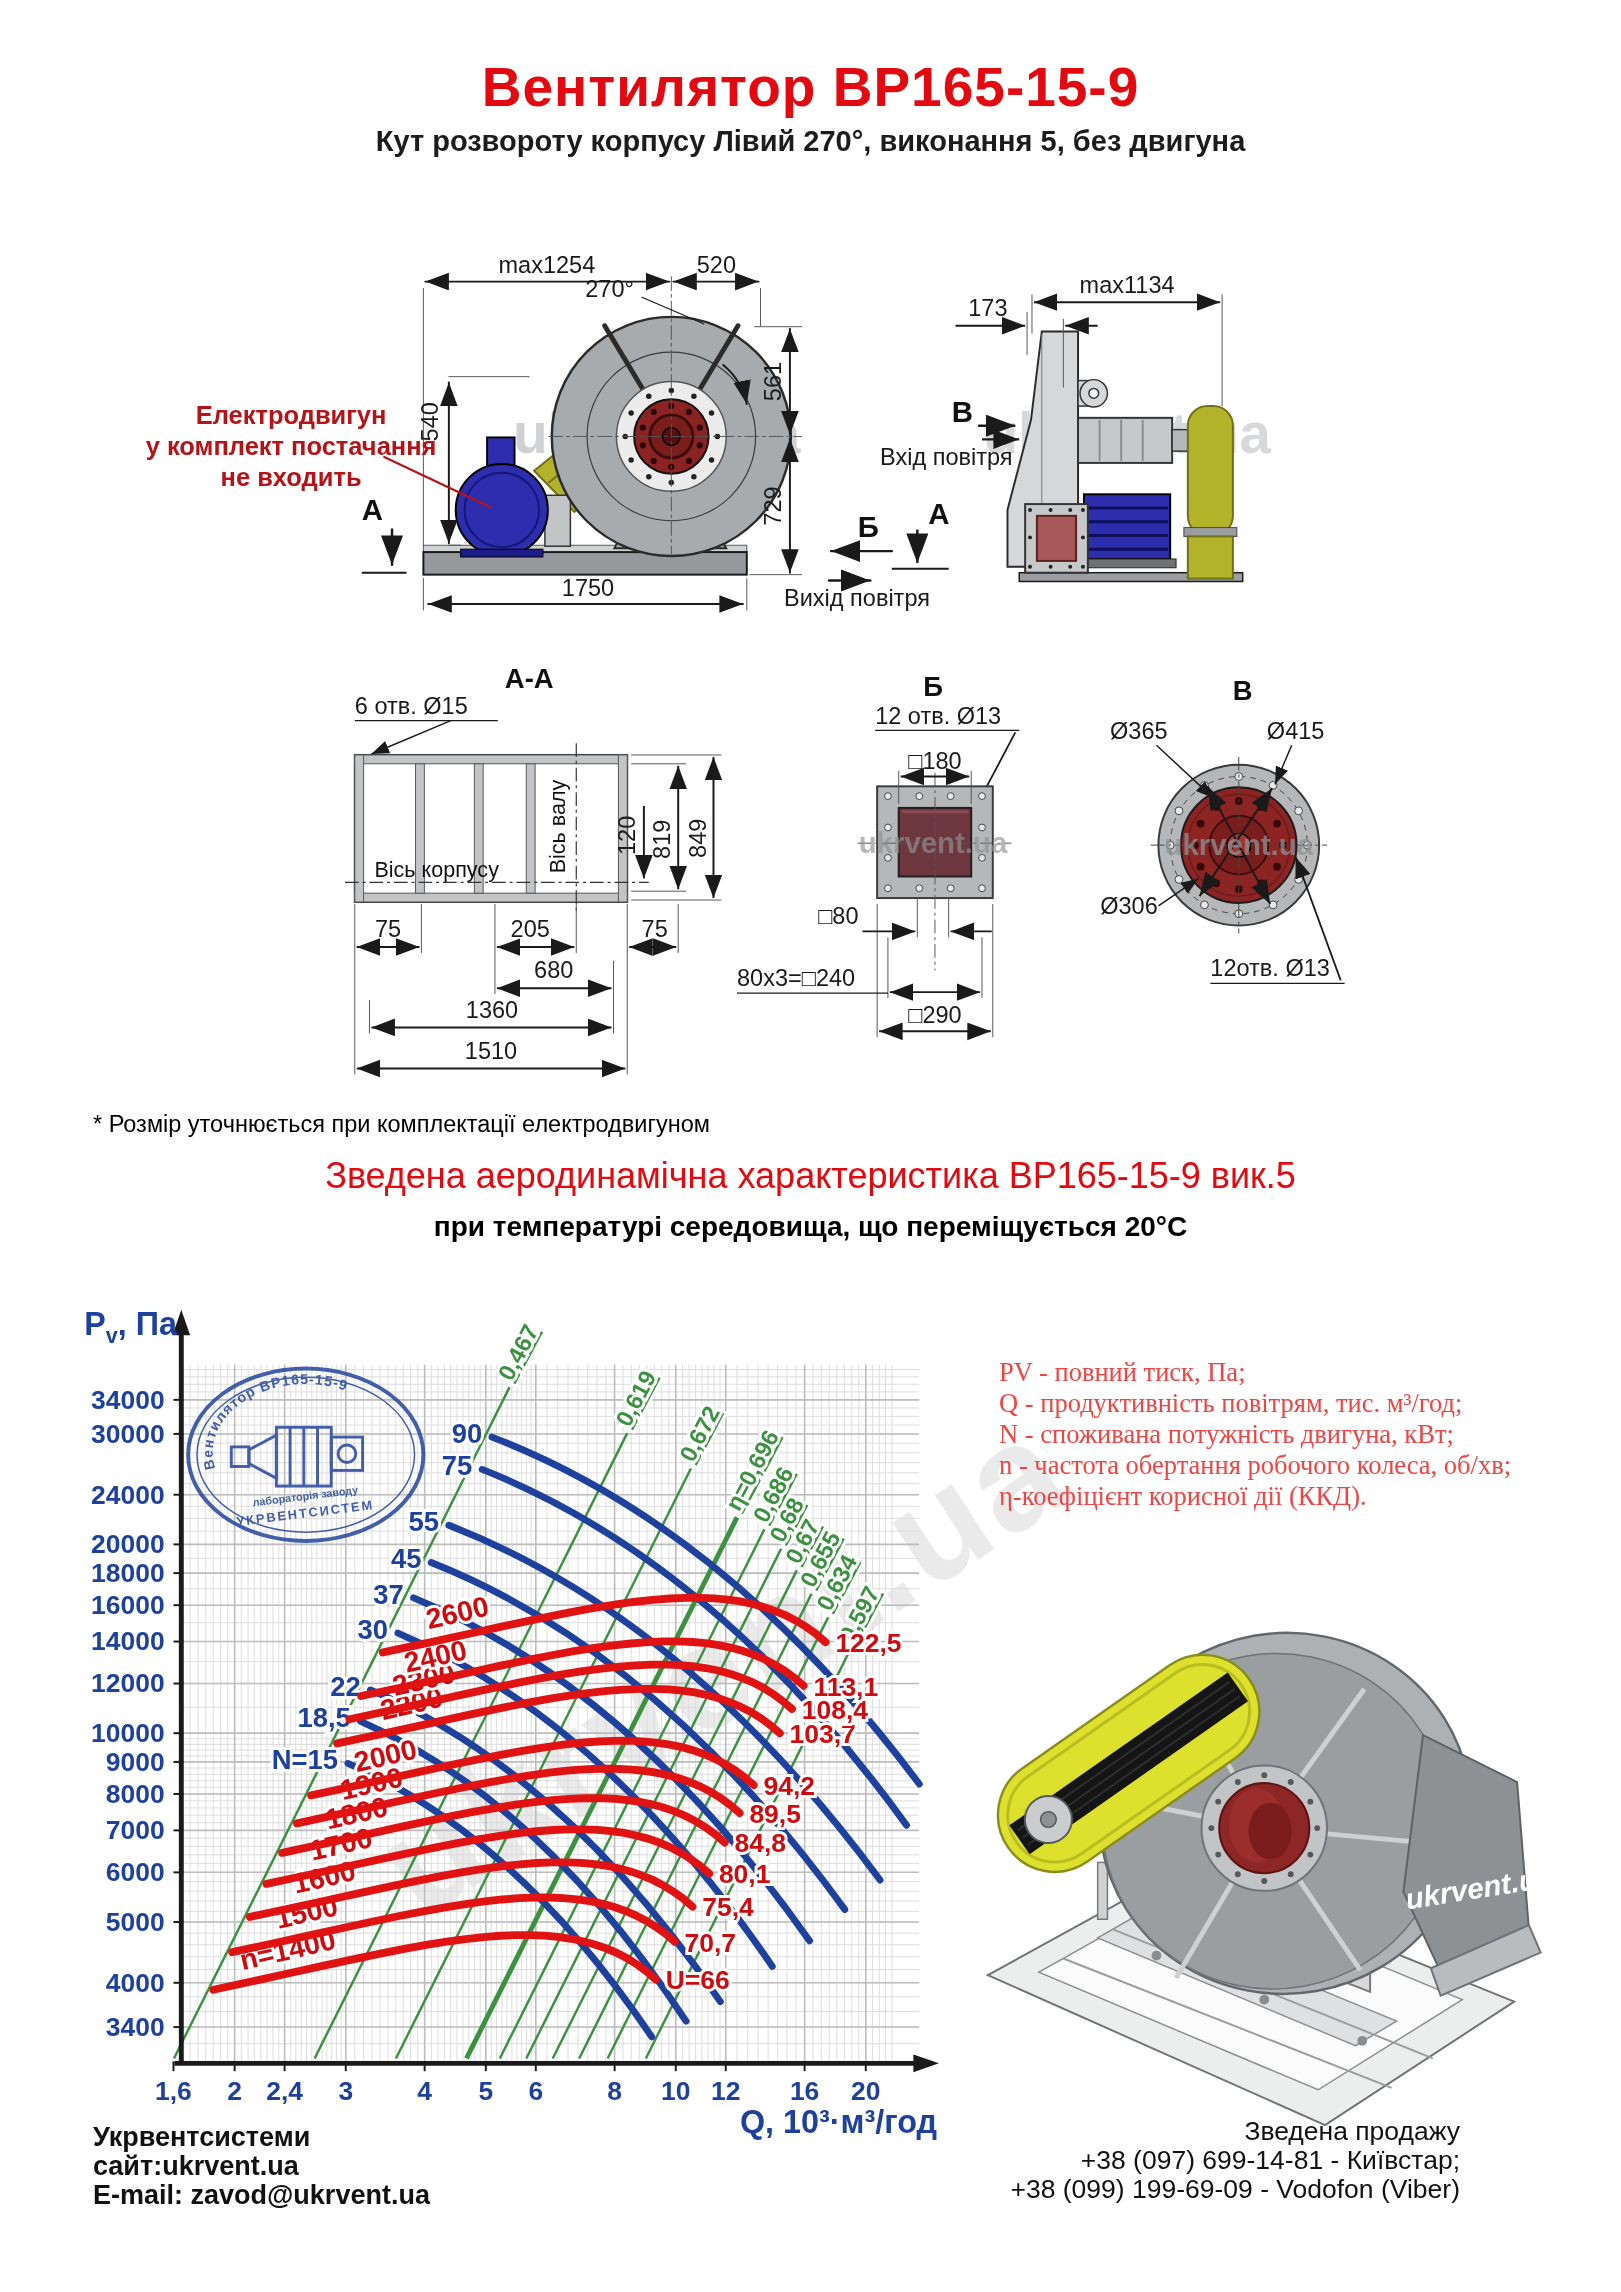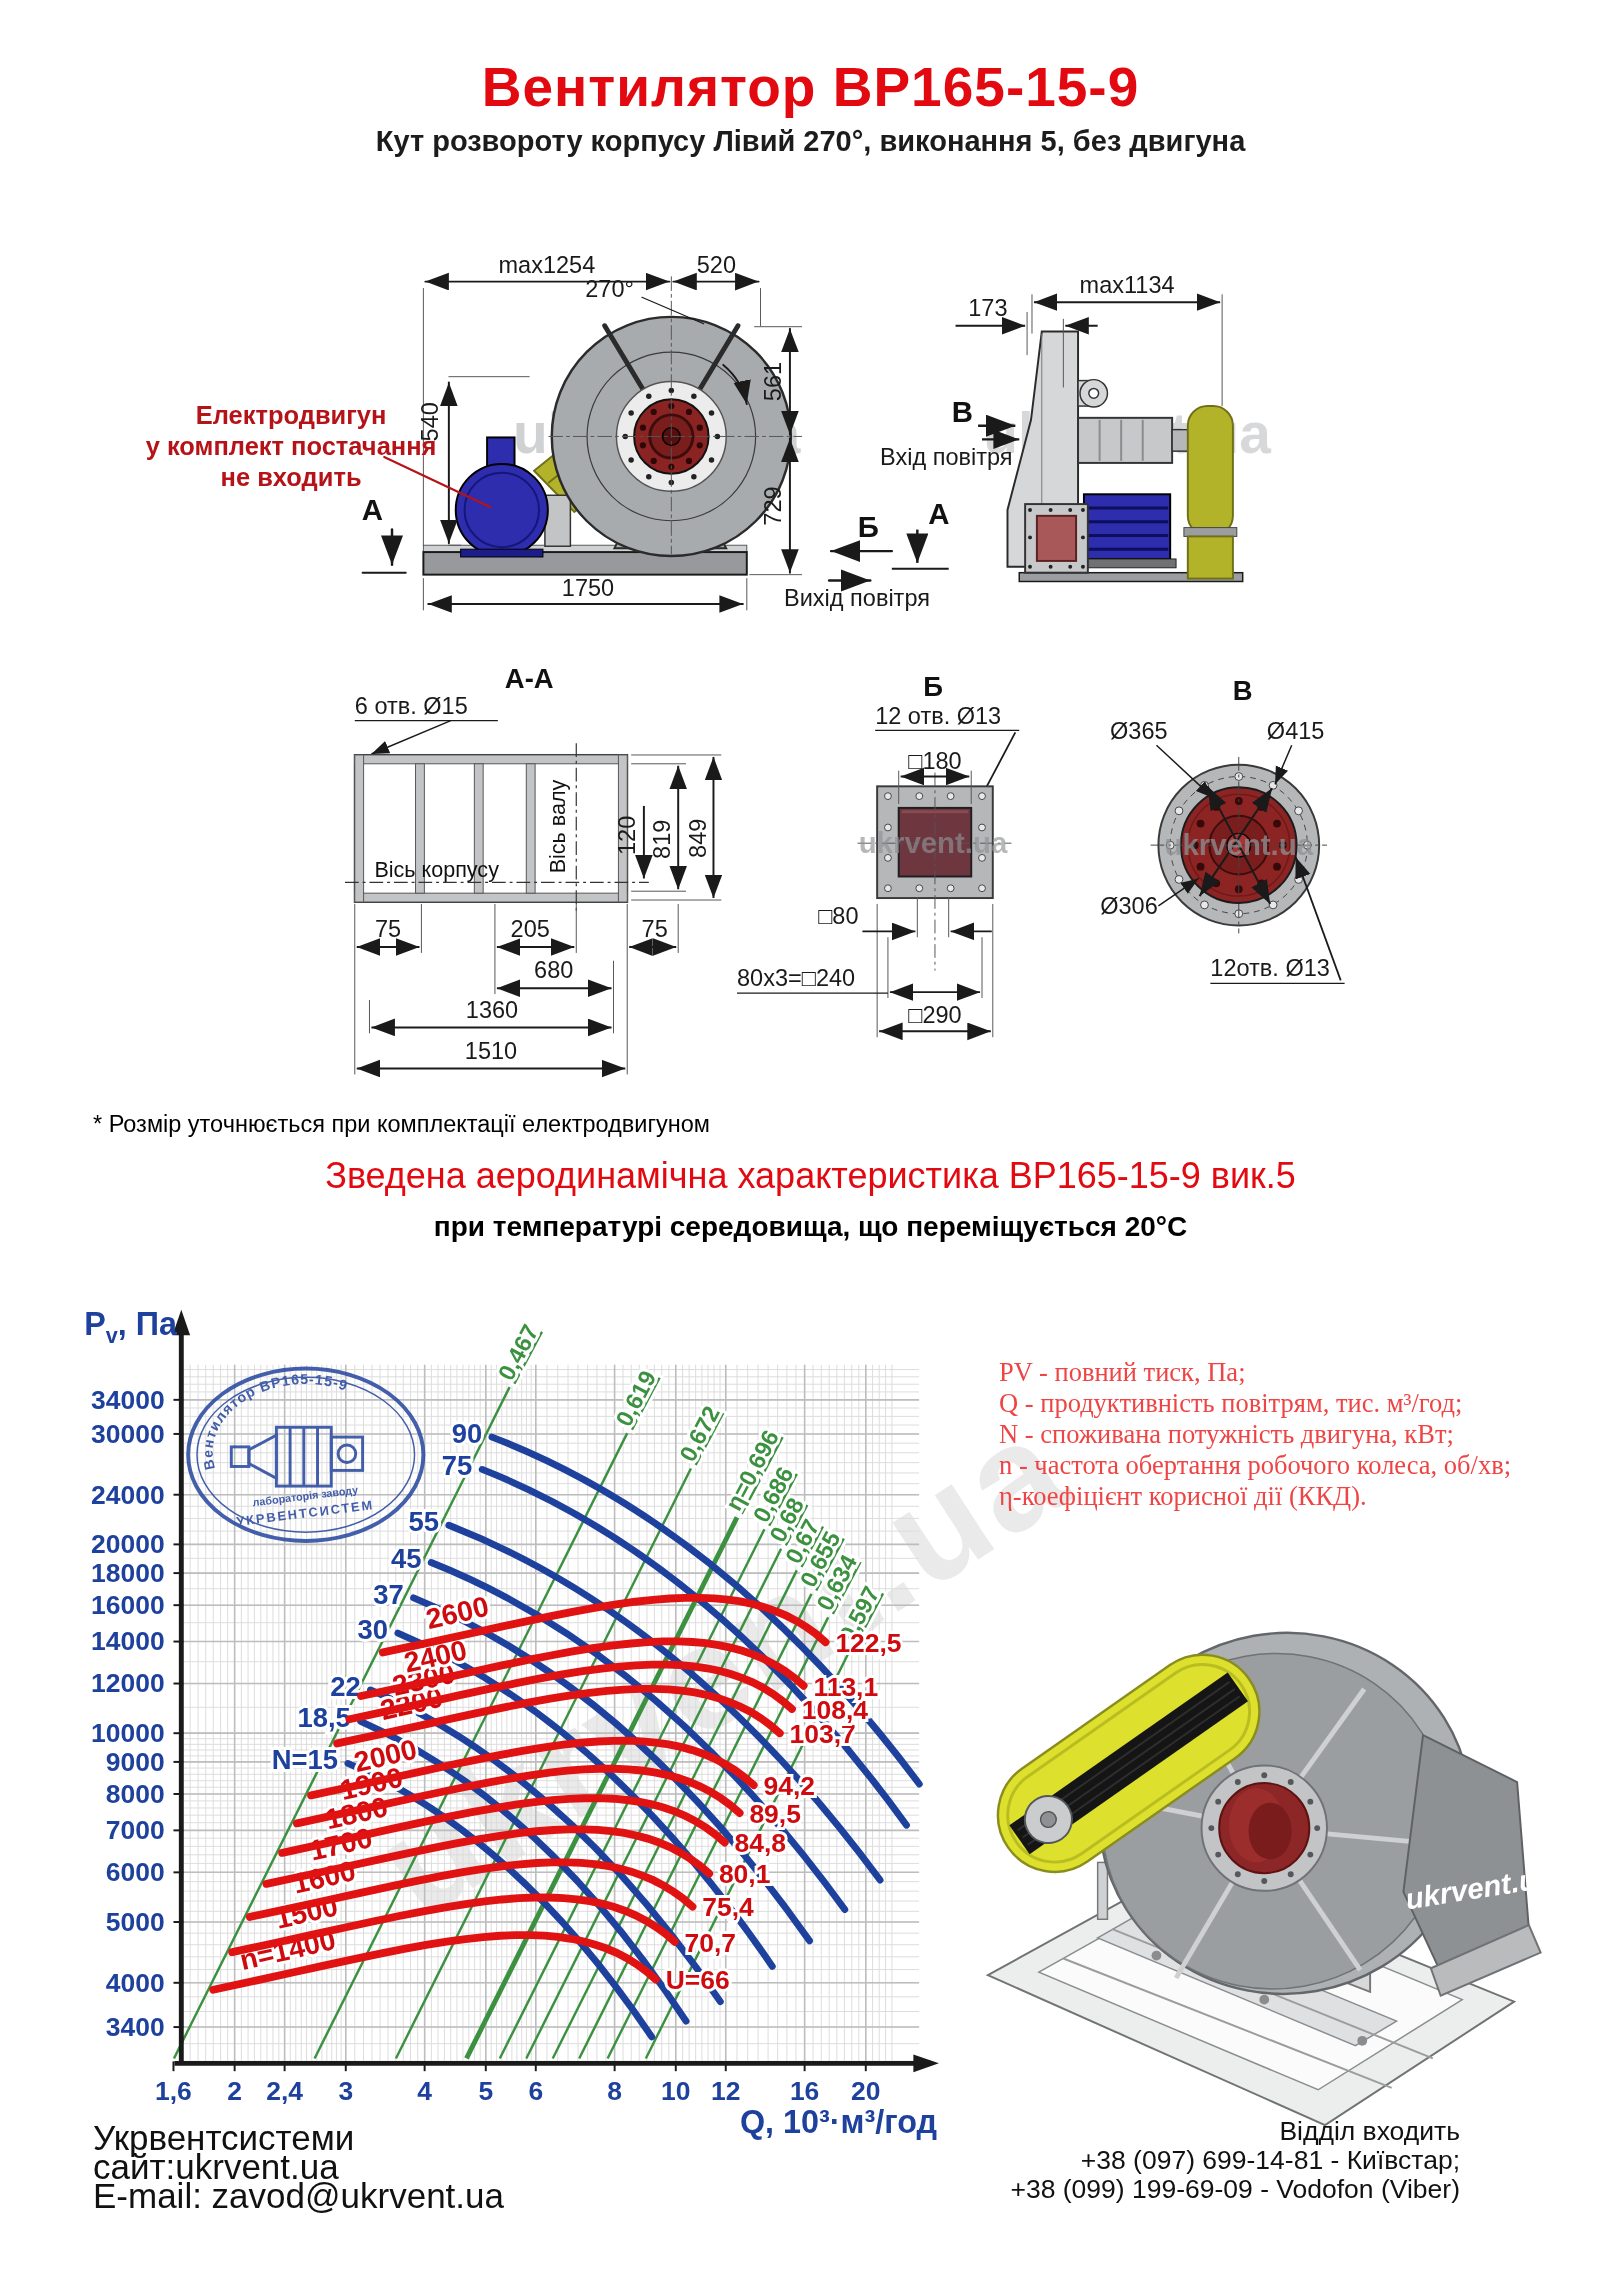--- a/index.html
+++ b/index.html
@@ -7,21 +7,21 @@
         font-family:"Liberation Sans",sans-serif;margin:0 auto;}
   .abs{position:absolute;}
   .center{left:0;width:1621px;text-align:center;}
   #page-title{top:55px;font-size:55px;font-weight:bold;color:#e20a10;letter-spacing:1px;}
   #page-subtitle{top:125px;font-size:29px;font-weight:bold;color:#1c1c1c;}
   #note{left:93px;top:1111px;font-size:23.5px;color:#000000;}
   #aero-heading{top:1155px;font-size:36px;font-weight:normal;color:#e20a10;}
   #aero-sub1{top:1171px;font-size:28px;font-weight:bold;color:#000000;margin-top:40px;}
   #aero-sub2{top:1235px;font-size:28px;font-weight:bold;color:#1c1c1c;}
   #legend{left:999px;top:1357px;width:667px;font-size:26.5px;color:#ef4444;line-height:31px;font-family:Liberation Serif, serif;}
-  #footer-left{left:93px;top:2123px;font-size:35px;color:#111;line-height:29px;}
+  #footer-left{left:93px;top:2123px;font-size:27px;color:#111;line-height:29px;font-weight:bold;}
   #footer-right{right:161px;top:2117px;font-size:26.5px;color:#111;line-height:29px;text-align:right;}
   svg{position:absolute;left:0;top:0;}
   svg text{font-family:"Liberation Sans","DejaVu Sans",sans-serif;}
   .dim{font-size:24px;fill:#1a1a1a;}
   .sec-title{font-size:28px;font-weight:bold;fill:#111;}
   .big-letter{font-size:30px;font-weight:bold;fill:#111;}
   .rednote{font-size:26px;font-weight:bold;fill:#b51318;}
   .wm{font-weight:bold;fill:#8f9295;}
 </style>
 </head>
@@ -609,18 +609,18 @@
     <div>n - частота обертання робочого колеса, об/хв;</div>
     <div>η-коефіцієнт корисної дії (ККД).</div>
   </div>
 
   <div class="abs" id="footer-left">
     <div>Укрвентсистеми</div>
     <div>сайт:ukrvent.ua</div>
     <div>E-mail: zavod@ukrvent.ua</div>
   </div>
   <div class="abs" id="footer-right">
-    <div>Відділ входить</div>
+    <div>Зведена продажу</div>
     <div>+38 (097) 699-14-81 - Київстар;</div>
     <div>+38 (099) 199-69-09 - Vodofon (Viber)</div>
   </div>
 </div>
 
 
 </body></html>

